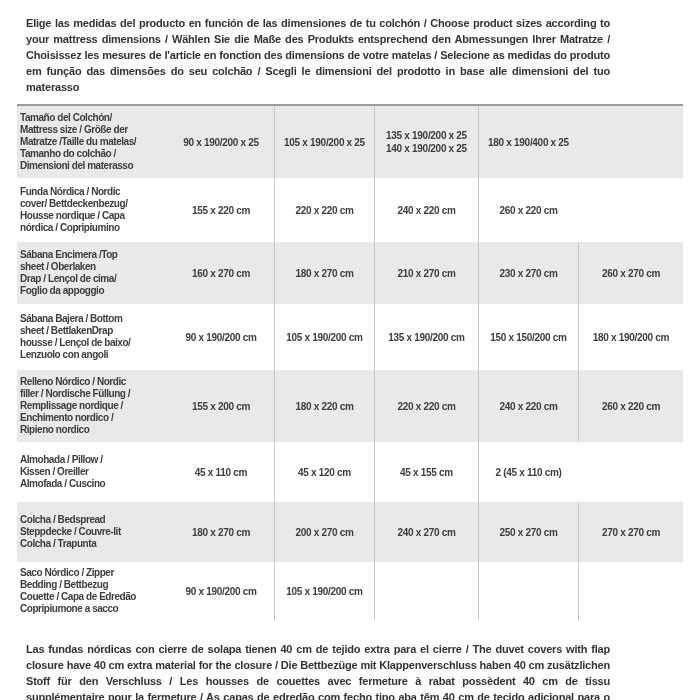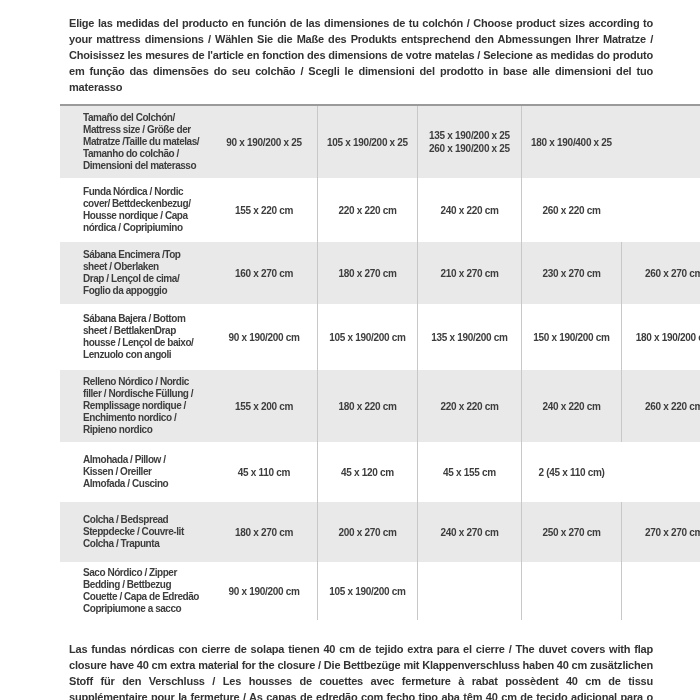--- a/index.html
+++ b/index.html
@@ -2,21 +2,21 @@
 <html><head>
 <meta charset="utf-8">
 <style>
   * { margin: 0; padding: 0; box-sizing: border-box; }
   html, body {
     width: 700px; height: 700px;
     background: #ffffff;
     font-family: "Liberation Sans", "DejaVu Sans", sans-serif;
     overflow: hidden;
   }
-  .page { width: 636px; height: 700px; position: relative; margin-left: 43px; }
+  .page { width: 636px; height: 700px; position: relative; }
 
   .para {
     margin: 0 26px;
     font-size: 11px;
     font-weight: 700;
     line-height: 16px;
     letter-spacing: -0.2px;
     color: #333333;
     text-align: justify;
     white-space: normal;
@@ -48,21 +48,21 @@
   .cell {
     display: flex;
     align-items: center;
     font-weight: 700;
     color: #3d3d3d;
     white-space: pre-line;
   }
   .cell.lbl {
     justify-content: flex-start;
     text-align: left;
-    padding: 5px 2px 5px 23px;
+    padding: 5px 2px 5px 3px;
     font-size: 10px;
     line-height: 12px;
     letter-spacing: -0.45px;
   }
   .cell.val {
     justify-content: center;
     text-align: center;
     font-size: 10px;
     line-height: 13px;
     letter-spacing: -0.3px;
@@ -82,21 +82,21 @@
 
     <div class="trow">
       <div class="cell lbl">Tamaño del Colchón/
 Mattress size / Größe der
 Matratze /Taille du matelas/
 Tamanho do colchão /
 Dimensioni del materasso</div>
       <div class="cell val">90 x 190/200 x 25</div>
       <div class="cell val">105 x 190/200 x 25</div>
       <div class="cell val">135 x 190/200 x 25
-260 x 190/200 x 25</div>
+140 x 190/200 x 25</div>
       <div class="cell val">180 x 190/400 x 25</div>
     </div>
 
     <div class="trow">
       <div class="cell lbl">Funda Nórdica / Nordic
 cover/ Bettdeckenbezug/
 Housse nordique / Capa
 nórdica / Copripiumino</div>
       <div class="cell val">155 x 220 cm</div>
       <div class="cell val">220 x 220 cm</div>
@@ -117,21 +117,21 @@
     </div>
 
     <div class="trow">
       <div class="cell lbl">Sábana Bajera / Bottom
 sheet / BettlakenDrap
 housse / Lençol de baixo/
 Lenzuolo con angoli</div>
       <div class="cell val">90 x 190/200 cm</div>
       <div class="cell val">105 x 190/200 cm</div>
       <div class="cell val">135 x 190/200 cm</div>
-      <div class="cell val">150 x 190/200 cm</div>
+      <div class="cell val">150 x 150/200 cm</div>
       <div class="cell val">180 x 190/200 cm</div>
     </div>
 
     <div class="trow">
       <div class="cell lbl">Relleno Nórdico / Nordic
 filler / Nordische Füllung /
 Remplissage nordique /
 Enchimento nordico /
 Ripieno nordico</div>
       <div class="cell val">155 x 200 cm</div>

